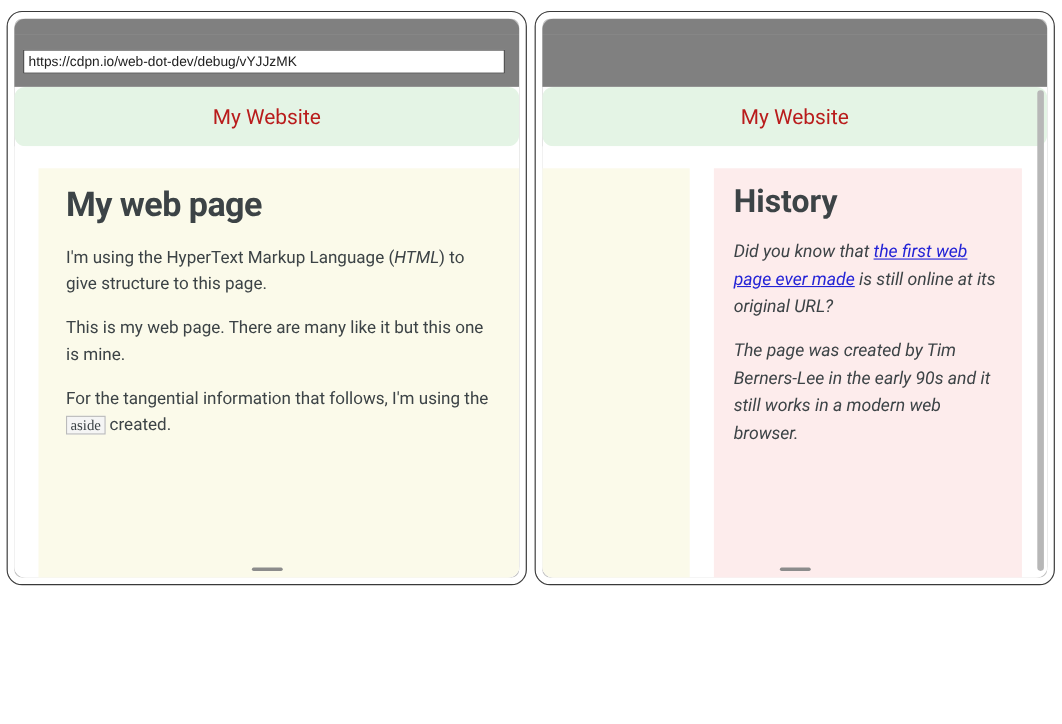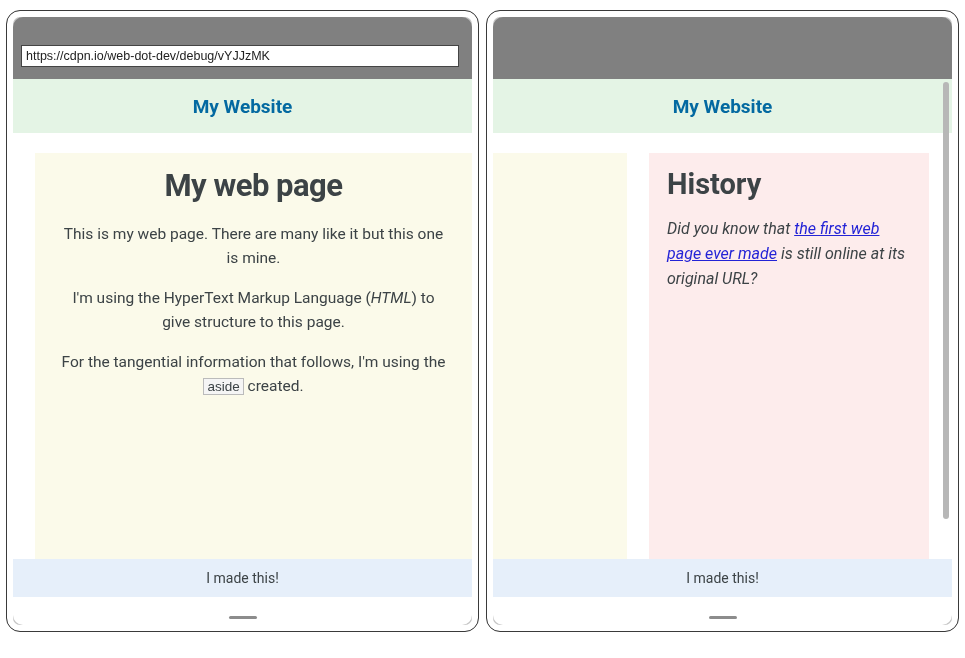--- a/index.html
+++ b/index.html
@@ -5,21 +5,21 @@
   * { box-sizing: border-box; margin: 0; padding: 0; }
   body {
     font-family: -apple-system, BlinkMacSystemFont, "Segoe UI", Roboto, Helvetica, Arial, sans-serif;
     background: #fff;
     width: 965px; height: 658px;
     position: relative;
   }
   .tablet {
     position: absolute;
     top: 10px;
-    width: 473px; height: 622px;
+    width: 473px; height: 522px;
     border: 1.5px solid #3a3a3a;
     border-radius: 14px;
     background: #c5c5c5;
     overflow: hidden;
     box-shadow: inset 0 0 0 6px #fff;
   }
   .tablet.left { left: 6px; }
   .tablet.right { left: 486px; }
   .tablet-inner {
     position: absolute;
@@ -60,40 +60,40 @@
     width: 6px;
     background: #b7b7b7;
     border-radius: 3px;
   }
   .site-header {
     background: #e4f4e5;
     height: 54px;
     display: flex;
     align-items: center;
     justify-content: center;
-    color: #0369a1;
+    color: #b91c1c;
     font-size: 19px;
-    font-weight: 700;
+    font-weight: 400;
+    border-radius: 10px;
   }
   .content-row {
     display: flex;
     padding: 20px 22px 0 22px;
     gap: 22px;
     height: 426px;
     background: #fff;
   }
   .left .content-row { padding-right: 0; }
   .right .content-row { padding-left: 0; }
   .article {
     background: #fbfaea;
     padding: 14px 25px;
     color: #373d40;
     flex: 1;
     min-width: 0;
-    text-align: center;
   }
   .left .article { width: 100%; }
   .right .article { width: 134px; flex: 0 0 134px; }
   .article h1 {
     font-size: 31px;
     font-weight: 700;
     color: #3c4346;
     margin-bottom: 18px;
     letter-spacing: -0.5px;
   }
@@ -120,21 +120,21 @@
     font-size: 16px;
     line-height: 1.55;
     margin-bottom: 16px;
     font-style: italic;
   }
   .aside a {
     color: #2323d6;
     text-decoration: underline;
   }
   code.inline {
-    font-family: Liberation Sans, sans-serif;
+    font-family: Liberation Serif, serif;
     font-size: 13.5px;
     border: 1px solid #bbb;
     padding: 0 3px;
     background: #f5f5f5;
   }
   em { font-style: italic; }
   .footer {
     background: #e6effa;
     height: 38px;
     font-size: 14px;
@@ -161,24 +161,24 @@
     <div class="browser-chrome">
       <input class="url-bar" type="text" value="https://cdpn.io/web-dot-dev/debug/vYJJzMK" style="">
     </div>
     <div class="viewport">
       <div class="site-header">
           <span>My Website</span>
         </div>
       <div class="content-row">
         <article class="article">
           <h1>My web page</h1>
-          <p>This is my web page. There are many like it but this one is mine.</p>
           <p>
             <span>I'm using the HyperText Markup Language (</span><em>HTML</em><span>) to give structure to this page.</span>
           </p>
+          <p>This is my web page. There are many like it but this one is mine.</p>
           <p>
             <span>For the tangential information that follows, I'm using the </span><code class="inline">aside</code><span> created.</span>
           </p>
         </article>
       </div>
       <div class="footer">
           <span>I made this!</span>
         </div>
     </div>
     <div class="home-indicator"></div>
@@ -197,20 +197,21 @@
       <div class="content-row">
         <article class="article">
           <h1 style="visibility:hidden">My web page</h1>
           <p style="visibility:hidden">This is my web page. There are many like it but this one is mine.</p>
         </article>
         <aside class="aside">
           <h2>History</h2>
           <p>
             <span>Did you know that </span><a href="#">the first web page ever made</a><span> is still online at its original URL?</span>
           </p>
+          <p>The page was created by Tim Berners-Lee in the early 90s and it still works in a modern web browser.</p>
         </aside>
       </div>
       <div class="footer">
           <span>I made this!</span>
         </div>
     </div>
     <div class="home-indicator"></div>
   </div>
 </div>
 

